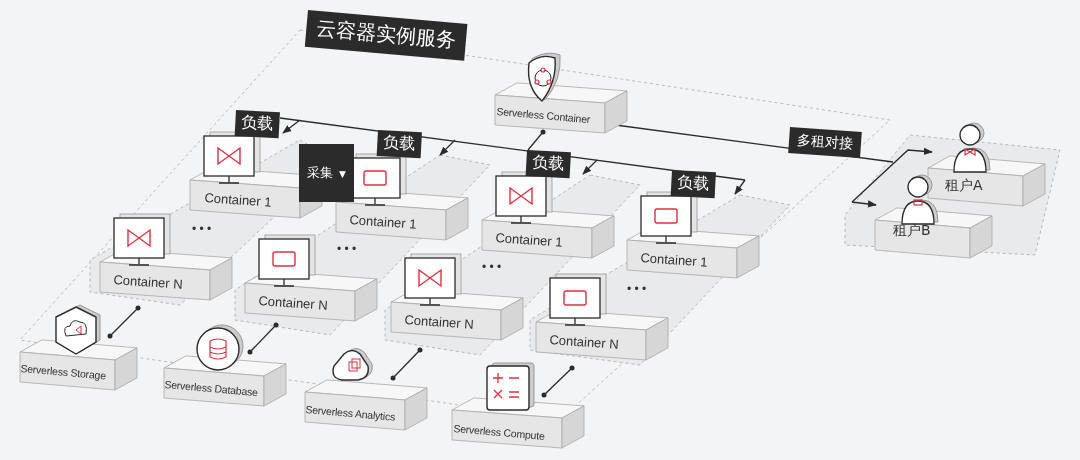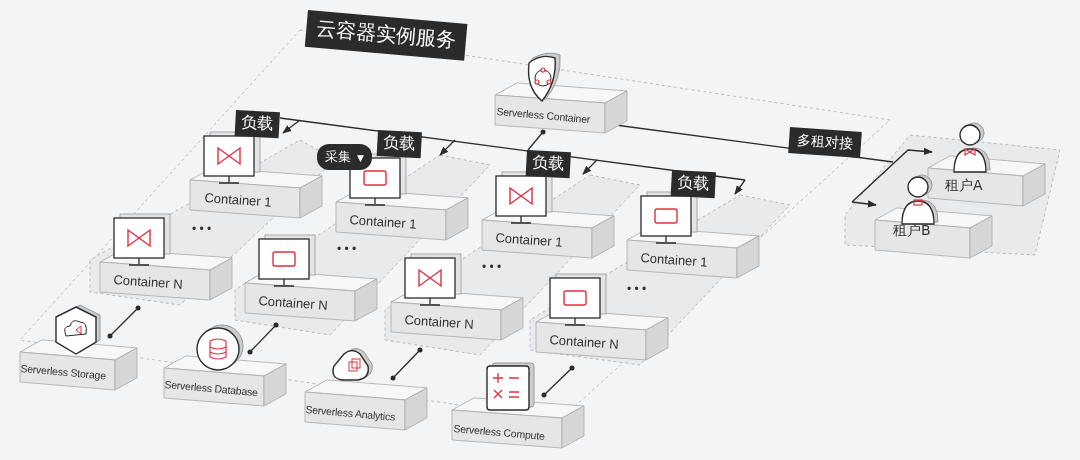--- a/index.html
+++ b/index.html
@@ -1,21 +1,21 @@
 <!DOCTYPE html>
 <html><head>
 <meta charset="utf-8">
 <style>
   html, body { margin: 0; padding: 0; }
   body { width: 1080px; height: 460px; background: #f3f4f6; position: relative; overflow: hidden; font-family: "Liberation Sans", "DejaVu Sans", sans-serif; }
   #stage { position: absolute; left: 0; top: 0; width: 1080px; height: 460px; }
   .tag { position: absolute; background: #2b2b2b; color: #fff; font-family: "DejaVu Sans", sans-serif; white-space: nowrap; transform-origin: left top; }
   .tag.title { left: 308px; top: 10px; font-size: 20px; padding: 4px 10px 6px; transform: rotate(5deg); }
   .tag.load { font-size: 16px; padding: 2px 6px 3px; transform: rotate(3deg); }
-  .tag.collect { left: 299px; top: 144px; font-size: 13px; padding: 4px 8px; border-radius: 12px; margin-left: 18px; }
+  .tag.collect { left: 299px; top: 144px; font-size: 13px; padding: 20px 8px; border-radius: 0; }
   .tag.multi { left: 790px; top: 127px; font-size: 14px; padding: 4px 8px; transform: rotate(4deg); }
   .lbl { position: absolute; color: #333; white-space: nowrap; transform-origin: left top; }
   .lbl.cont { font-size: 13px; transform: rotate(4deg); }
   .lbl.svc { font-size: 10.5px; color: #333; transform: rotate(5deg); letter-spacing: -0.2px; }
   .lbl.tenant { font-size: 14px; font-family: "DejaVu Sans", sans-serif; }
   .caret { display: inline-block; margin-left: 6px; font-size: 9px; vertical-align: middle; }
 </style>
 </head>
 <body>
 

